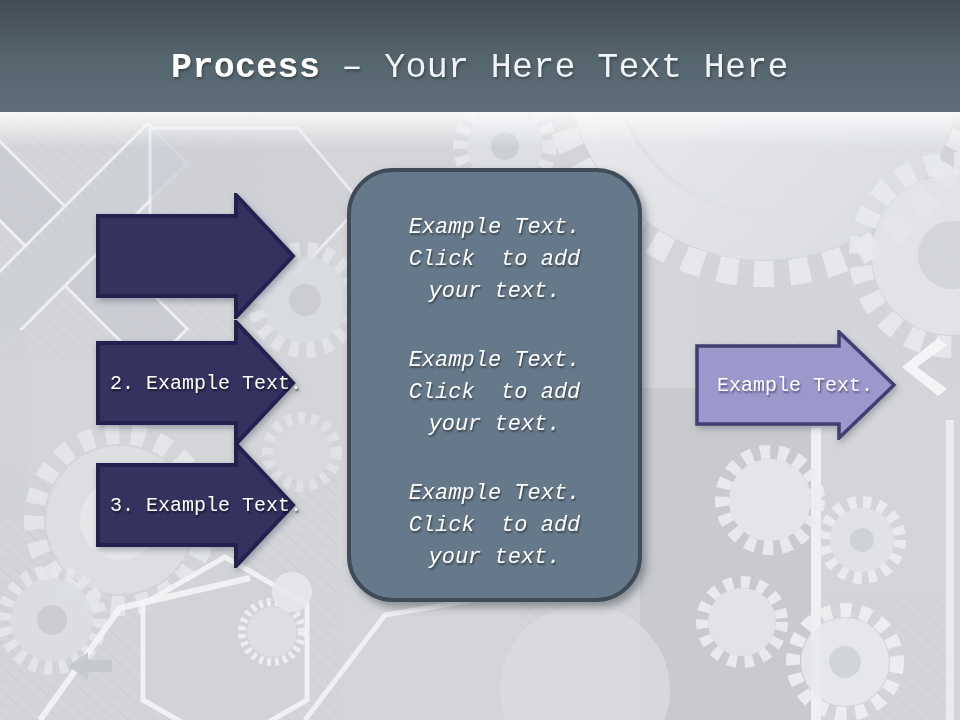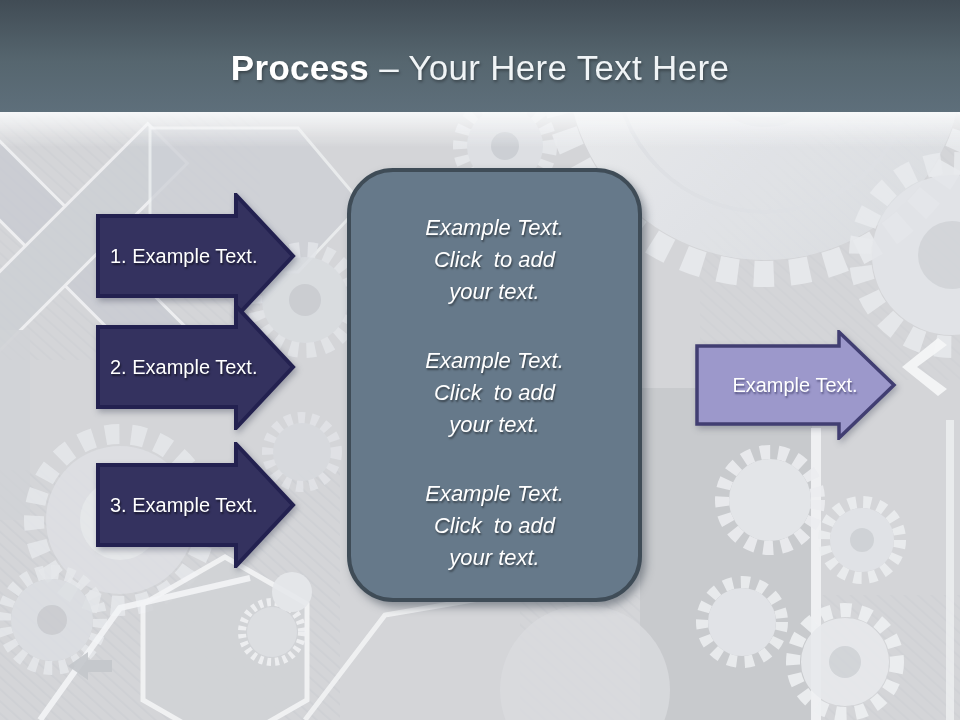--- a/index.html
+++ b/index.html
@@ -1,18 +1,18 @@
 <!DOCTYPE html>
 <html><head>
 <meta charset="utf-8">
 <style>
   html,body{margin:0;padding:0;background:#9aa0a6;}
   .slide{
     position:relative; width:960px; height:720px; overflow:hidden;
-    font-family:Liberation Sans, sans-serif; background:#d4d5d8;
+    font-family:Liberation Mono, monospace; background:#d4d5d8;
   }
   
   .bg-svg{position:absolute; inset:0; z-index:0;}
   
   .header{
     position:absolute; top:0; left:0; width:960px; height:112px; z-index:2;
     background:linear-gradient(180deg,#414c55 0%,#56666f 55%,#5e6f7b 100%);
   }
   .header-fade{
     position:absolute; top:112px; left:0; width:960px; height:36px; z-index:1;
@@ -35,21 +35,21 @@
     filter:drop-shadow(2px 3px 3px rgba(40,45,70,0.35));
   }
   .process-arrow svg{position:absolute; inset:0;}
   .process-arrow .label{
     position:absolute; left:14px; top:0; height:100%; width:176px;
     display:flex; align-items:center;
     color:#ffffff; font-size:20px; white-space:pre;
     text-shadow:1px 2px 2px rgba(0,0,0,0.55);
   }
   .arrow-1{left:96px; top:193px;}
-  .arrow-2{left:96px; top:304px;}
+  .arrow-2{left:96px; top:320px;}
   .arrow-3{left:96px; top:442px;}
   
   .center-box{
     position:absolute; left:347px; top:168px; width:295px; height:434px; z-index:3;
     box-sizing:border-box; background:#66798a;
     border:4px solid #3f4c57; border-radius:46px;
     box-shadow:4px 5px 9px rgba(60,70,82,0.5);
     display:flex; flex-direction:column; gap:37px;
     padding:40px 8px 20px;
   }
@@ -184,21 +184,20 @@
   <div class="header"></div>
   <h1 class="title" style="margin:0;">
     <span class="emph">Process</span>
       <span class="rest"> – Your Here Text Here</span>
   </h1>
 
   <div class="process-arrow arrow-1">
     <svg viewBox="0 0 200 126">
       <polygon points="2,23 140,23 140,2 197,63 140,124 140,103 2,103" fill="#34325f" stroke="#232150" stroke-width="4" stroke-linejoin="miter"></polygon>
     </svg>
-    <span class="label">1. Example Text.</span>
   </div>
   <div class="process-arrow arrow-2">
     <svg viewBox="0 0 200 126">
       <polygon points="2,23 140,23 140,2 197,63 140,124 140,103 2,103" fill="#34325f" stroke="#232150" stroke-width="4" stroke-linejoin="miter"></polygon>
     </svg>
     <span class="label">2. Example Text.</span>
   </div>
   <div class="process-arrow arrow-3">
     <svg viewBox="0 0 200 126">
       <polygon points="2,23 140,23 140,2 197,63 140,124 140,103 2,103" fill="#34325f" stroke="#232150" stroke-width="4" stroke-linejoin="miter"></polygon>

